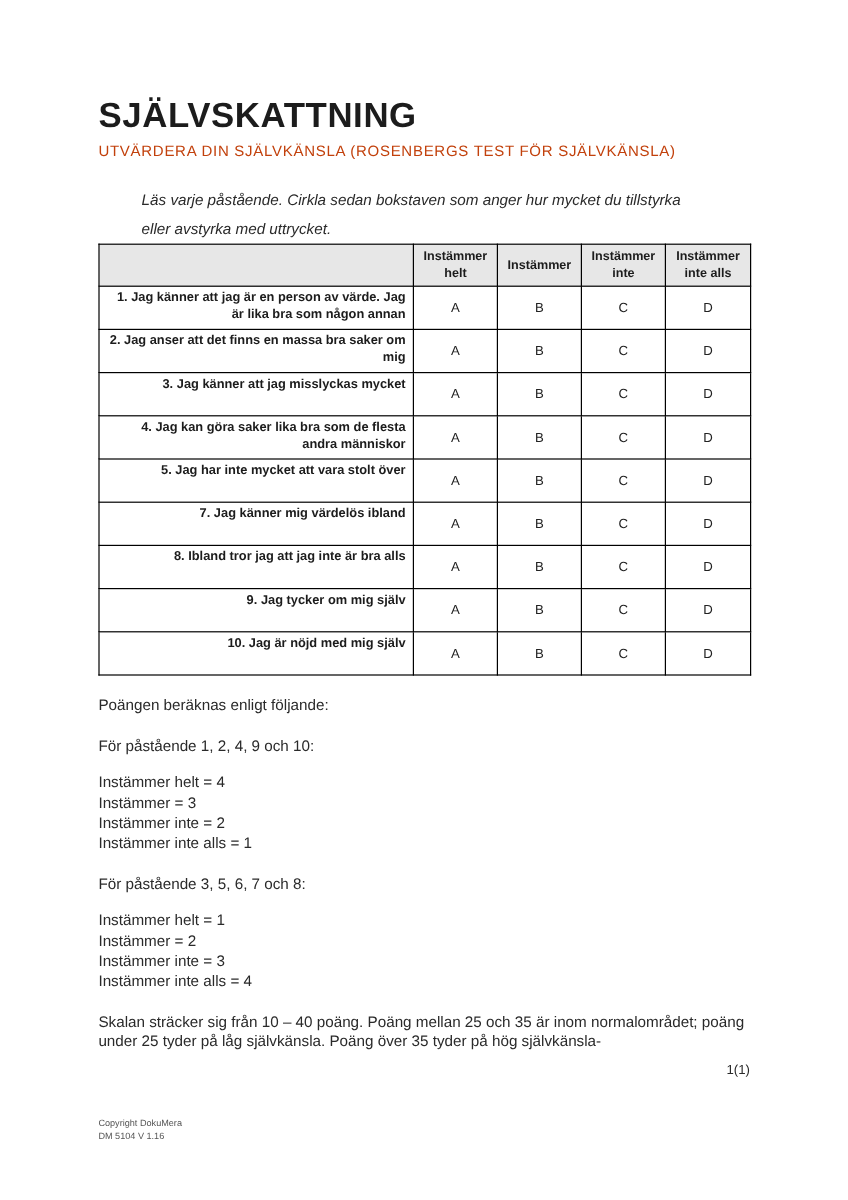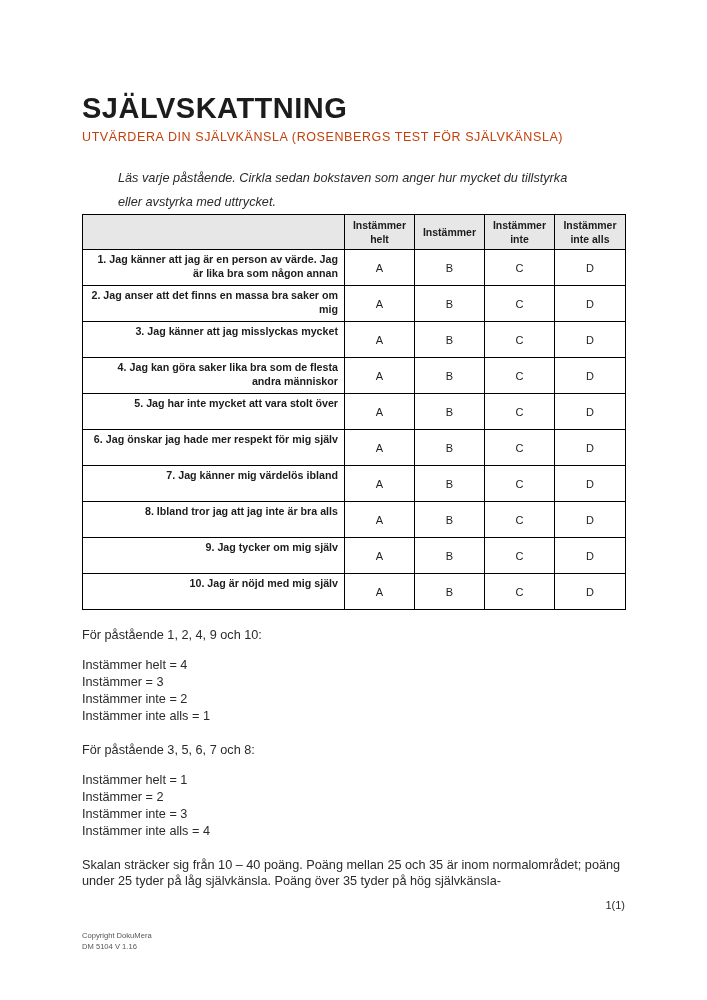--- a/index.html
+++ b/index.html
@@ -1,21 +1,21 @@
 <!DOCTYPE html>
 <html><head>
 <meta charset="utf-8">
 <style>
   html,body { margin:0; padding:0; background:#ffffff; }
   .page {
     position: relative;
     width: 707px;
     height: 1000px;
     box-sizing: border-box;
-    padding: 11px 82px;
+    padding: 0 82px;
     background: #ffffff;
     font-family: "Liberation Sans", "DejaVu Sans", sans-serif;
     color: #222;
     overflow: hidden;
   }
   h1.title {
     margin: 0;
     padding-top: 82px;
     font-size: 29px;
     font-weight: 600;
@@ -157,27 +157,20 @@
           <td class="opt">D</td>
         </tr>
         <tr>
           <td class="q">5. Jag har inte mycket att vara stolt över</td>
           <td class="opt">A</td>
           <td class="opt">B</td>
           <td class="opt">C</td>
           <td class="opt">D</td>
         </tr>
         <tr>
-          <td class="q">6. Jag önskar jag hade mer respekt för mig själv</td>
-          <td class="opt">A</td>
-          <td class="opt">B</td>
-          <td class="opt">C</td>
-          <td class="opt">D</td>
-        </tr>
-        <tr>
           <td class="q">7. Jag känner mig värdelös ibland</td>
           <td class="opt">A</td>
           <td class="opt">B</td>
           <td class="opt">C</td>
           <td class="opt">D</td>
         </tr>
         <tr>
           <td class="q">8. Ibland tror jag att jag inte är bra alls</td>
           <td class="opt">A</td>
           <td class="opt">B</td>
@@ -195,20 +188,21 @@
           <td class="q">10. Jag är nöjd med mig själv</td>
           <td class="opt">A</td>
           <td class="opt">B</td>
           <td class="opt">C</td>
           <td class="opt">D</td>
         </tr>
       </tbody>
   </table>
 
   <div class="body-text">
+    <p class="para">Poängen beräknas enligt följande:</p>
     <p class="para">För påstående 1, 2, 4, 9 och 10:</p>
     <div class="list" id="group1-list">
         <div>Instämmer helt = 4</div>
         <div>Instämmer = 3</div>
         <div>Instämmer inte = 2</div>
         <div>Instämmer inte alls = 1</div>
       </div>
     <p class="para">För påstående 3, 5, 6, 7 och 8:</p>
     <div class="list" id="group2-list">
         <div>Instämmer helt = 1</div>

